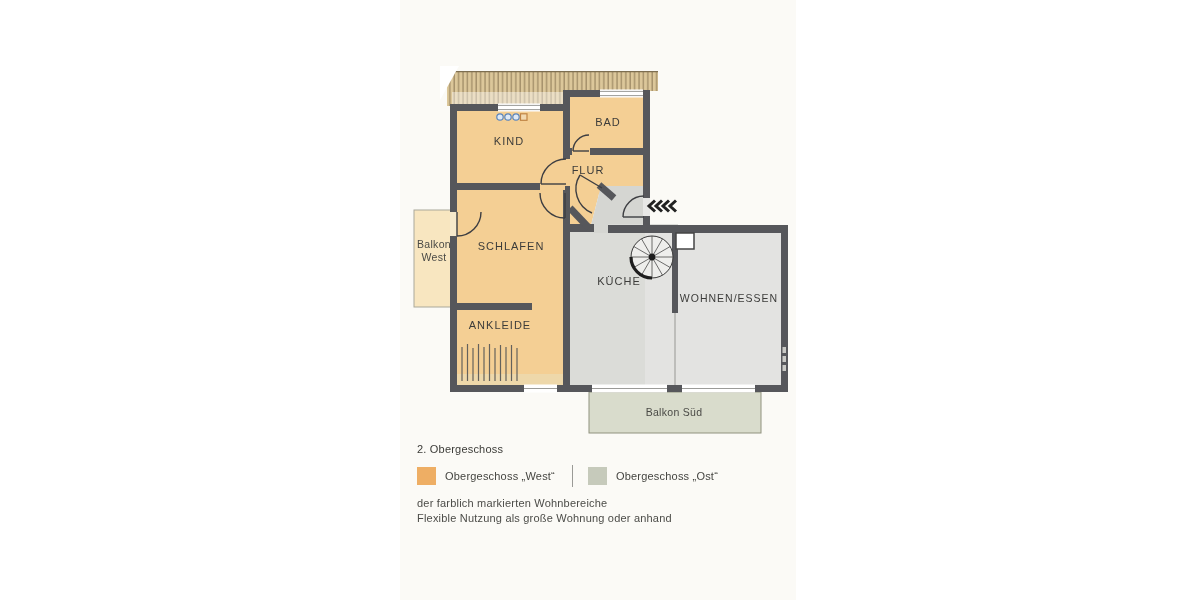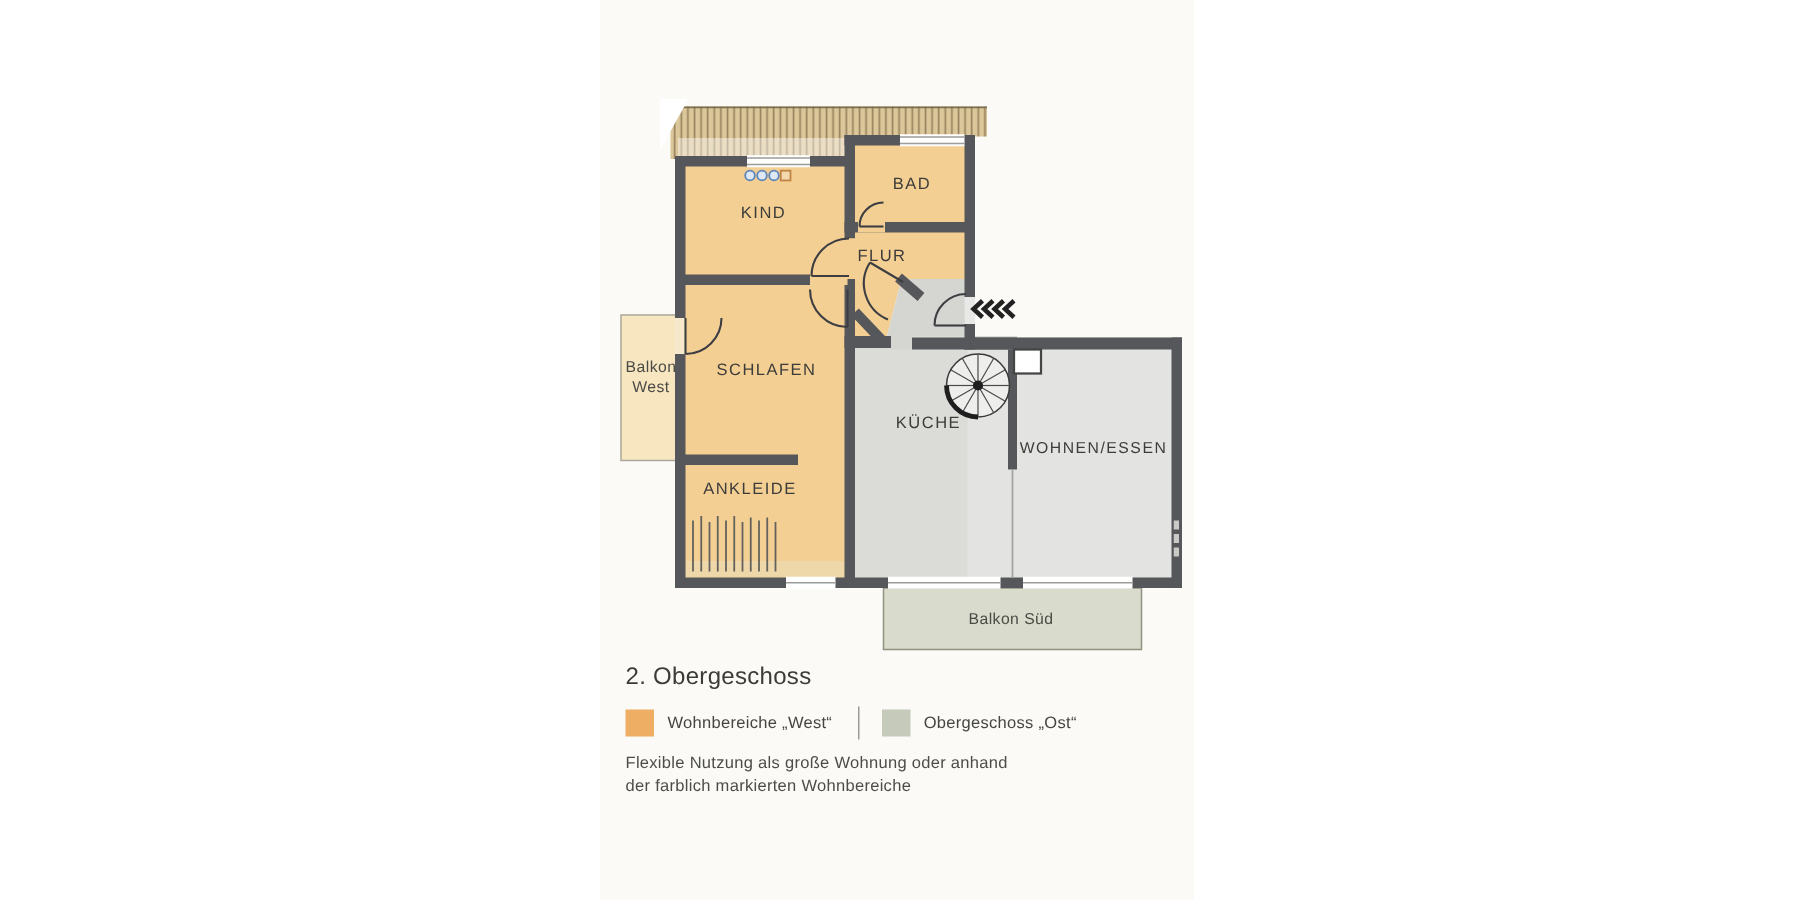--- a/index.html
+++ b/index.html
@@ -8,21 +8,21 @@
     font-family:"Liberation Sans", sans-serif;
     position:relative;overflow:hidden;
   }
   .canvas{position:absolute;left:0;top:0;width:1200px;height:600px;}
   .paper{position:absolute;left:400px;top:0;width:396px;height:600px;background:#fbfaf6;}
   svg{position:absolute;left:0;top:0;}
   svg text{font-family:"Liberation Sans", sans-serif;fill:#3c3c3a;}
   .room-label{font-size:11px;letter-spacing:1px;}
   .small-label{font-size:10.5px;letter-spacing:0.3px;fill:#4a4a46;}
   .legend-block{position:absolute;left:417px;top:443px;width:360px;}
-  .legend-heading{font-size:16px;color:#3b3b37;letter-spacing:0.2px;}
+  .legend-heading{font-size:11px;color:#3b3b37;letter-spacing:0.2px;}
   .legend-row{display:flex;align-items:center;margin-top:11px;height:20px;}
   .swatch{width:19px;height:18px;display:inline-block;flex:0 0 auto;}
   .legend-label{font-size:11px;color:#454541;margin-left:9px;letter-spacing:0.2px;}
   .legend-divider{width:1px;height:22px;background:#9a9a96;margin:0 15px 0 17px;}
   .notes{margin-top:10px;font-size:11px;color:#4c4c48;line-height:1.4;letter-spacing:0.2px;}
 </style>
 </head>
 <body>
 
 <div class="canvas">
@@ -190,23 +190,23 @@
     <text x="729" y="302" class="room-label" style="font-size:10.5px" text-anchor="middle">WOHNEN/ESSEN</text>
     <text x="434" y="248" class="small-label" text-anchor="middle">Balkon</text>
     <text x="434" y="261" class="small-label" text-anchor="middle">West</text>
     <text x="674" y="416" class="small-label" text-anchor="middle">Balkon Süd</text>
   </svg>
 
   <div class="legend-block">
     <div class="legend-heading">2. Obergeschoss</div>
     <div class="legend-row">
       <span class="swatch" style="background-color: rgb(238, 174, 100);"></span>
-      <span class="legend-label">Wohnbereiche „West“</span>
+      <span class="legend-label">Obergeschoss „West“</span>
       <span class="legend-divider"></span>
       <span class="swatch" style="background-color: rgb(198, 202, 187);"></span>
       <span class="legend-label">Obergeschoss „Ost“</span>
     </div>
     <div class="notes">
+      <div>der farblich markierten Wohnbereiche</div>
       <div>Flexible Nutzung als große Wohnung oder anhand</div>
-      <div>der farblich markierten Wohnbereiche</div>
     </div>
   </div>
 </div>
 
 </body></html>

